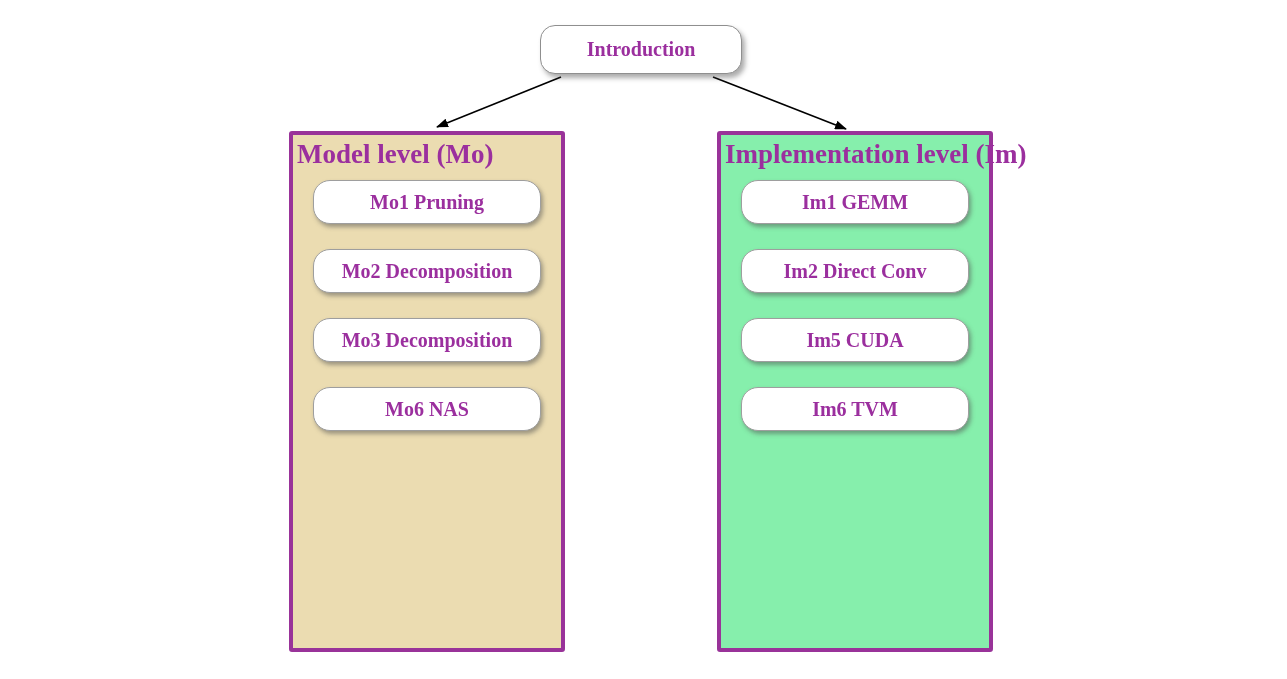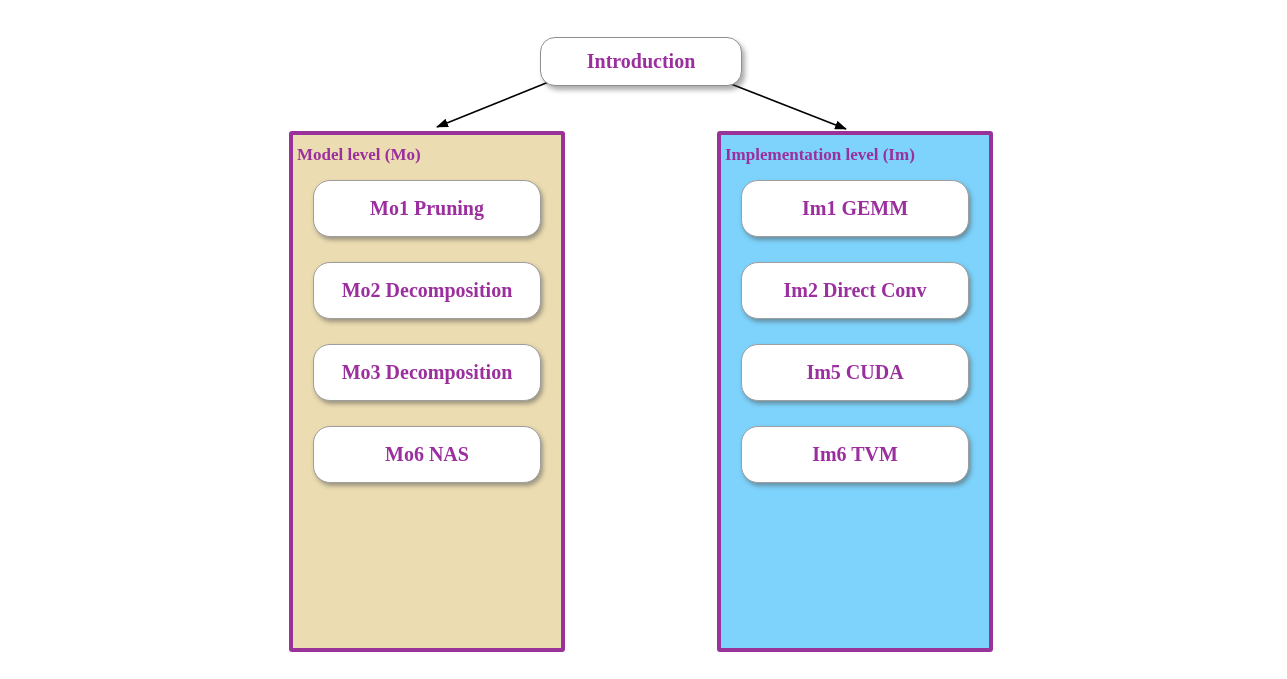--- a/index.html
+++ b/index.html
@@ -28,51 +28,50 @@
     background: #ffffff;
     border: 1.5px solid #8f8f8f;
     border-radius: 15px;
     box-shadow: 3px 4px 5px rgba(70,70,70,0.45);
     display: flex;
     align-items: center;
     justify-content: center;
     font-size: 20px;
     font-weight: bold;
     color: #9b2f9e;
-    margin-top: 12px;
   }
   .col {
     position: absolute;
     top: 131px;
     width: 276px;
     height: 521px;
     box-sizing: border-box;
     border: 4px solid #993399;
     border-radius: 3px;
   }
   .col-model { left: 289px; background: #ebdcb1; }
-  .col-impl  { left: 717px; background: #7dd3fc; }
+  .col-impl  { left: 717px; background: #86efac; }
   .col-title {
     margin: 8px 0 0 4px;
-    font-size: 17px;
+    font-size: 27px;
     line-height: 23px;
     font-weight: bold;
     color: #9b2f9e;
     white-space: nowrap;
   }
   .nodes {
     display: flex;
     flex-direction: column;
     gap: 25px;
     margin-top: 14px;
     align-items: center;
   }
   .node {
     width: 228px;
-    height: 57px;
+    height: 44px;
     box-sizing: border-box;
     background: #ffffff;
     border: 1.5px solid #9e9e9e;
     border-radius: 17px;
     box-shadow: 2px 3px 4px rgba(80,80,80,0.5);
     display: flex;
     align-items: center;
     justify-content: center;
     font-size: 20px;
     font-weight: bold;

